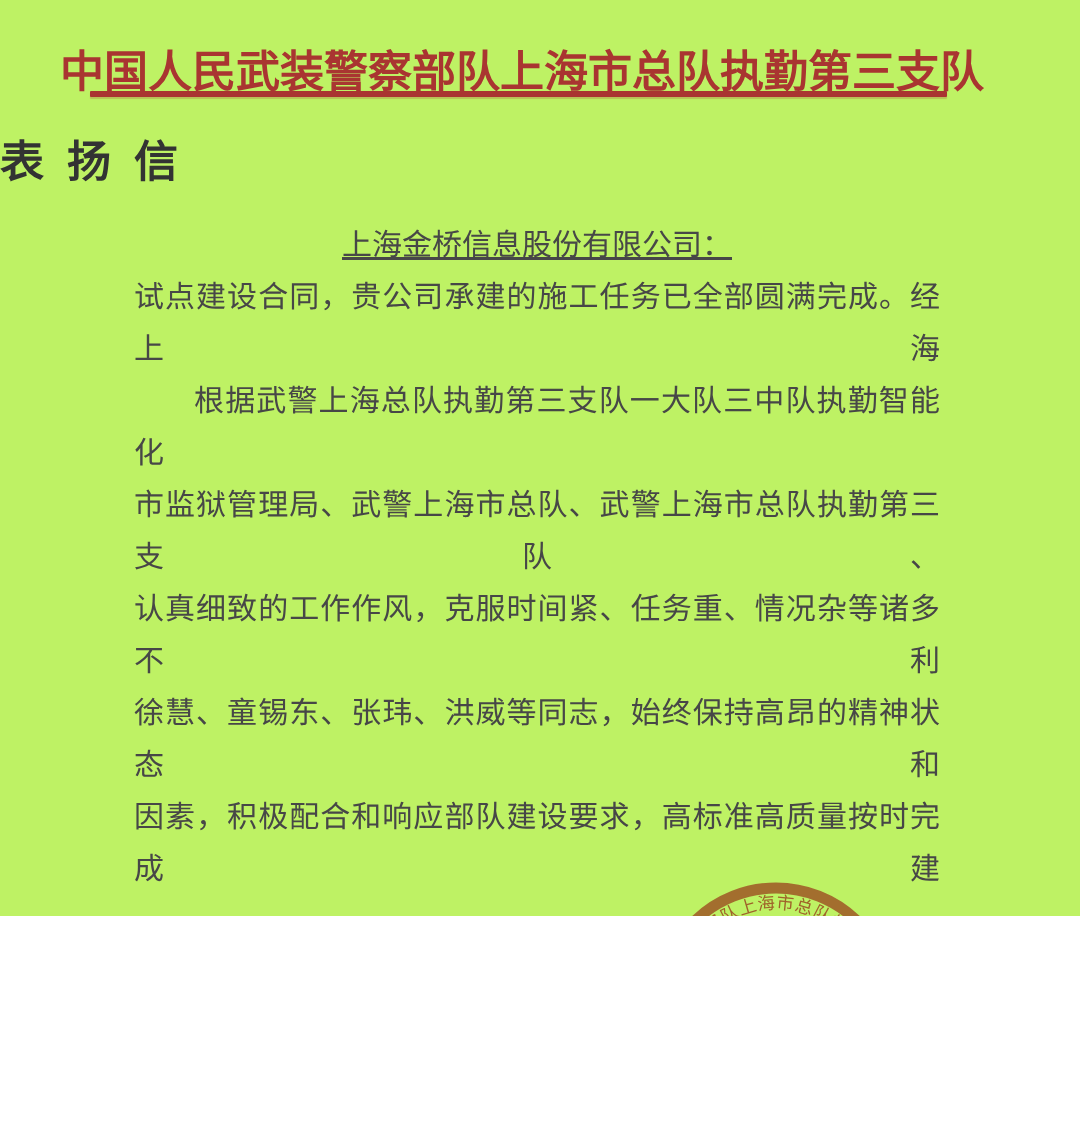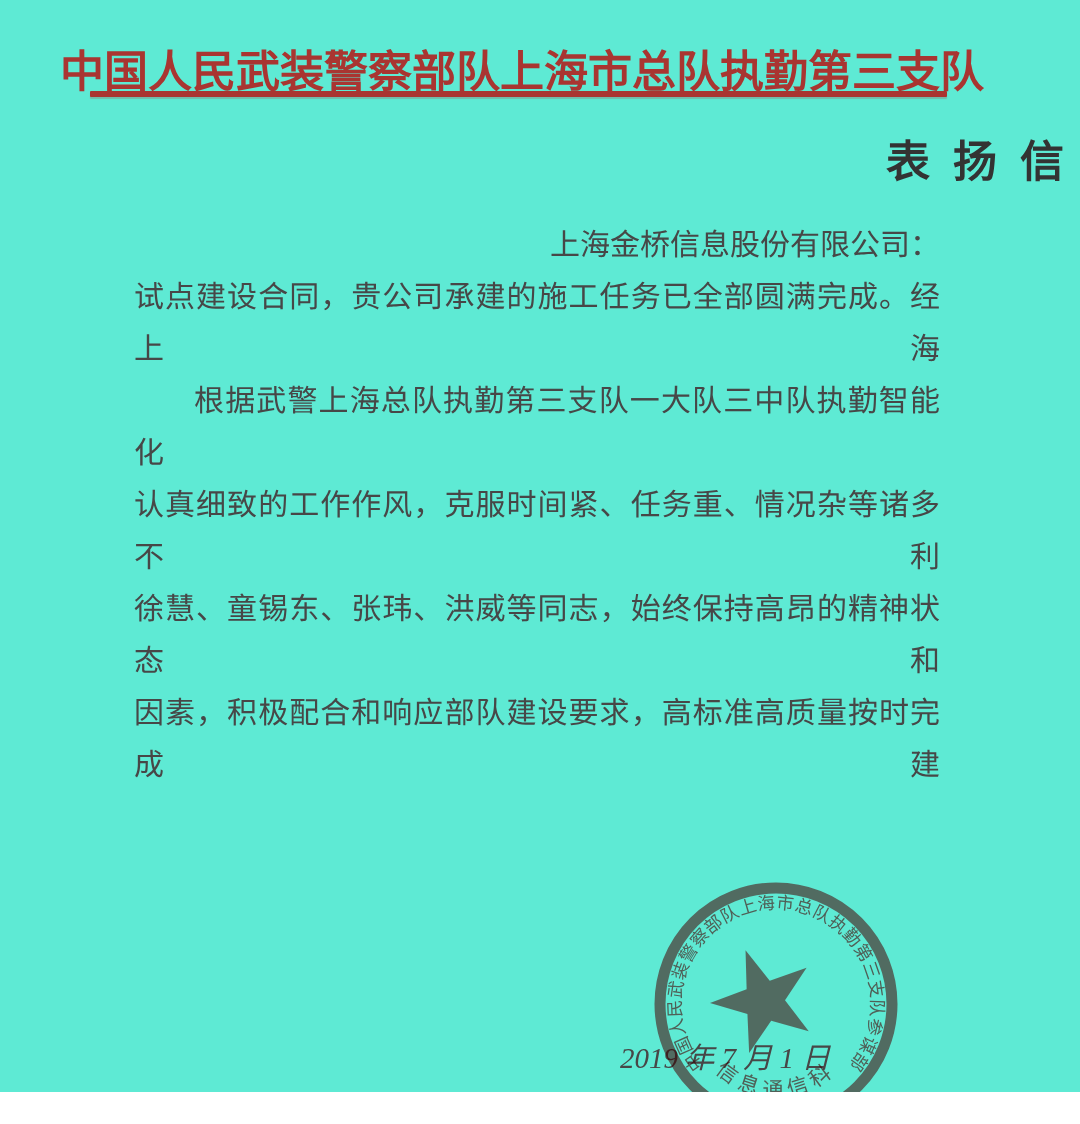--- a/index.html
+++ b/index.html
@@ -1,37 +1,37 @@
 <!DOCTYPE html>
 <html lang="zh-CN"><head>
 <meta charset="utf-8">
 <style>
   html,body{margin:0;padding:0;background:#ffffff;}
   .page{
-    position:relative;width:1080px;height:1092px;background:#5eead4;overflow:hidden;
+    position:relative;width:1080px;height:916px;background:#bef264;overflow:hidden;
     font-family:"Liberation Serif","DejaVu Serif",serif;
   }
   .org-header{
     position:absolute;top:36px;left:0;width:1044px;text-align:center;
     font-size:44px;font-weight:bold;color:#a93531;white-space:nowrap;
   }
   .org-underline{
     position:absolute;top:91px;left:90px;width:857px;height:6px;
     background:#a93531;border-radius:1px;
     box-shadow:0 2px 1px rgba(169,53,49,0.25);
   }
   .doc-title{
-    position:absolute;top:126px;left:0;width:1070px;text-align:right;
+    position:absolute;top:126px;left:0;width:1070px;text-align:left;
     font-size:44px;font-weight:600;color:#333333;letter-spacing:6px;
   }
   .letter-body{
     position:absolute;top:219px;left:134px;width:806px;
     font-size:30px;line-height:52px;color:#474747;
   }
-  .salutation{text-align:right;}
+  .salutation{text-align:center;text-decoration:underline;}
   .para-line{text-align:justify;text-align-last:justify;}
   .para-line.first{text-indent:60px;}
   .signature{
     position:absolute;top:951px;left:522px;
     font-size:29px;color:#474747;letter-spacing:0.5px;white-space:nowrap;
   }
   .date{
     position:absolute;top:1034px;left:620px;
     font-size:29px;color:#474747;white-space:nowrap;font-style:italic;
   }
@@ -47,20 +47,21 @@
 
   <div class="org-header">中国人民武装警察部队上海市总队执勤第三支队</div>
   <div class="org-underline"></div>
 
   <div class="doc-title">表 扬 信</div>
 
   <div class="letter-body">
     <div class="salutation">上海金桥信息股份有限公司：</div>
     <div class="para-line">试点建设合同，贵公司承建的施工任务已全部圆满完成。经上海</div>
     <div class="para-line first">根据武警上海总队执勤第三支队一大队三中队执勤智能化</div>
+    <div class="para-line">市监狱管理局、武警上海市总队、武警上海市总队执勤第三支队、</div>
     <div class="para-line">认真细致的工作作风，克服时间紧、任务重、情况杂等诸多不利</div>
     <div class="para-line">徐慧、童锡东、张玮、洪威等同志，始终保持高昂的精神状态和</div>
     <div class="para-line">因素，积极配合和响应部队建设要求，高标准高质量按时完成建</div>
 
   </div>
 
   <div class="date">2019 年 7 月 1 日</div>
 
   <div class="seal">
     <svg width="250" height="250" viewBox="0 0 250 250">

